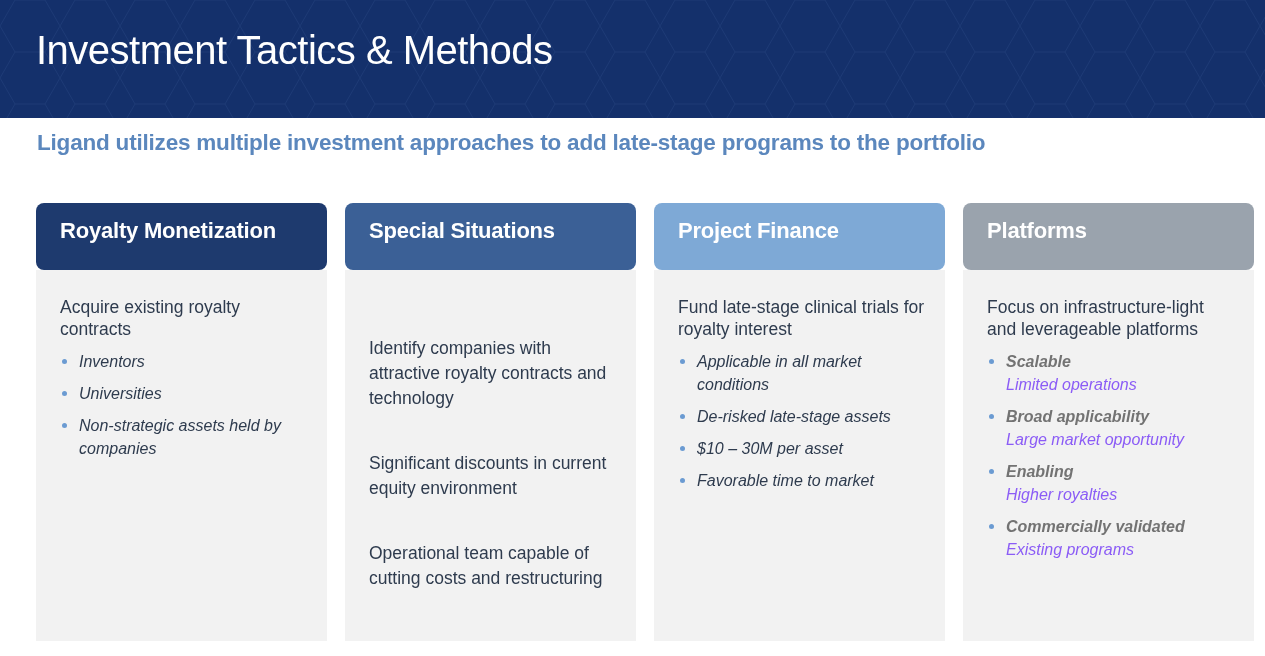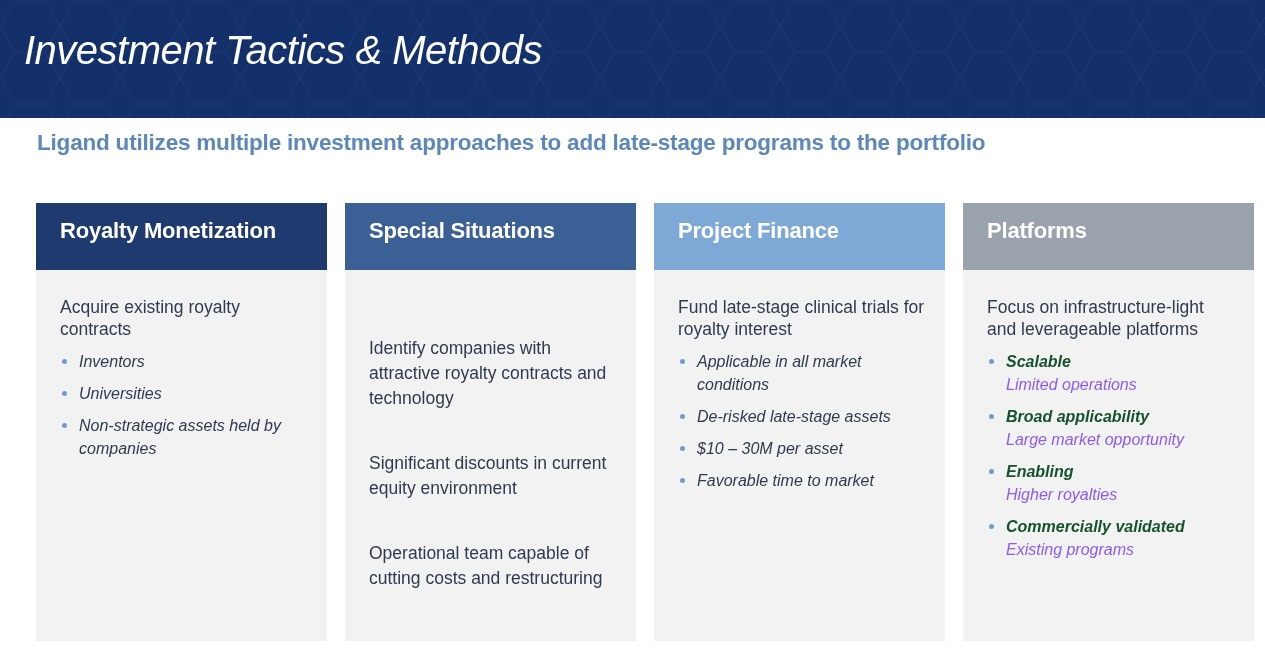--- a/index.html
+++ b/index.html
@@ -24,28 +24,27 @@
     background: #14306b;
     overflow: hidden;
   }
   .banner-pattern {
     position: absolute;
     inset: 0;
     opacity: 0.25;
   }
   .banner-title {
     position: absolute;
-    left: 24px;
+    left: 36px;
     top: 28px;
     font-size: 40px;
     font-weight: 400;
     color: #ffffff;
     letter-spacing: -0.5px;
     white-space: nowrap;
-    font-style: italic;
   }
   
   .subtitle {
     position: absolute;
     left: 37px;
     top: 130px;
     font-size: 22.5px;
     font-weight: bold;
     color: #5b87bd;
     letter-spacing: -0.2px;
@@ -65,20 +64,21 @@
     width: 291px;
     display: flex;
     flex-direction: column;
     height: 438px;
   }
   .col-head {
     height: 67px;
     display: flex;
     align-items: center;
     padding: 0 0 12px 24px;
+    border-radius: 8px;
   }
   .col-head-text {
     font-size: 22px;
     font-weight: bold;
     color: #ffffff;
     letter-spacing: -0.2px;
   }
   .col-body {
     flex: 1;
     background: #f2f2f2;
@@ -116,21 +116,21 @@
     position: absolute;
     left: 2px;
     top: 9px;
     width: 5px;
     height: 5px;
     border-radius: 50%;
     background: #6b9bd2;
   }
   .b-title {
     font-weight: bold;
-    color: #14532d;
+    color: #737373;
     display: block;
   }
   .b-sub {
     display: block;
     color: #8b5cf6;
   }
 </style>
 </head>
 <body>
 

